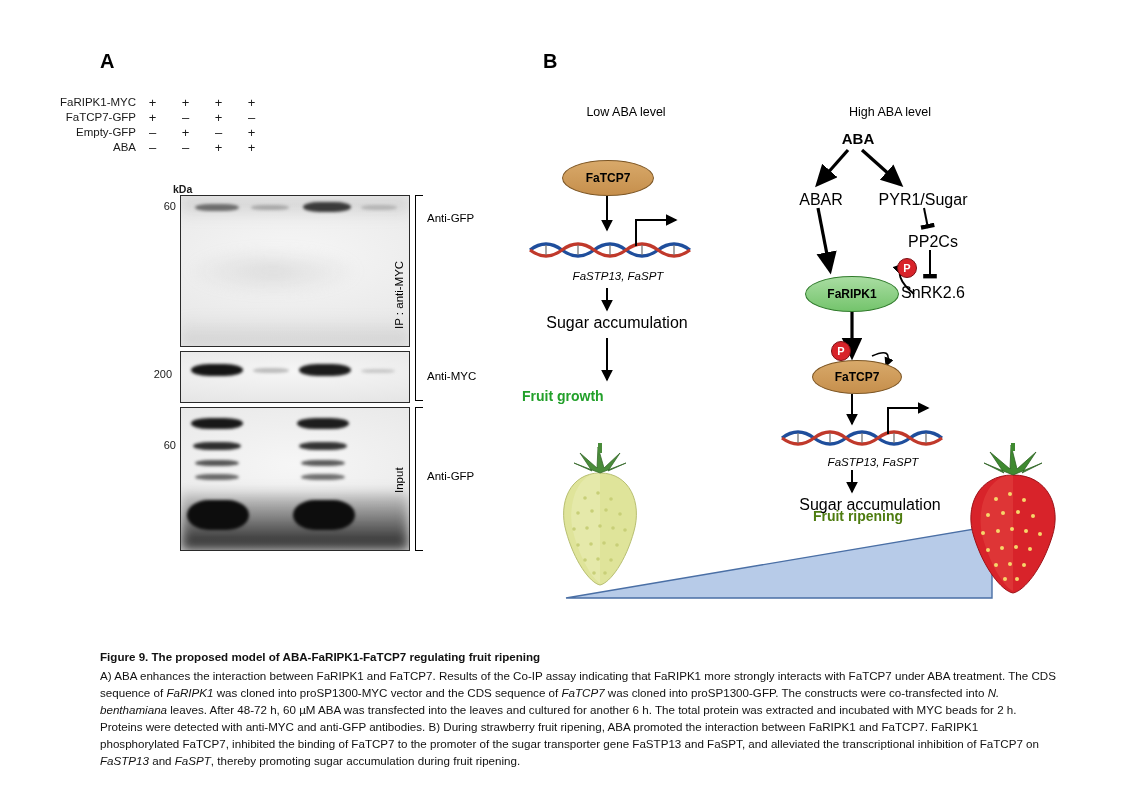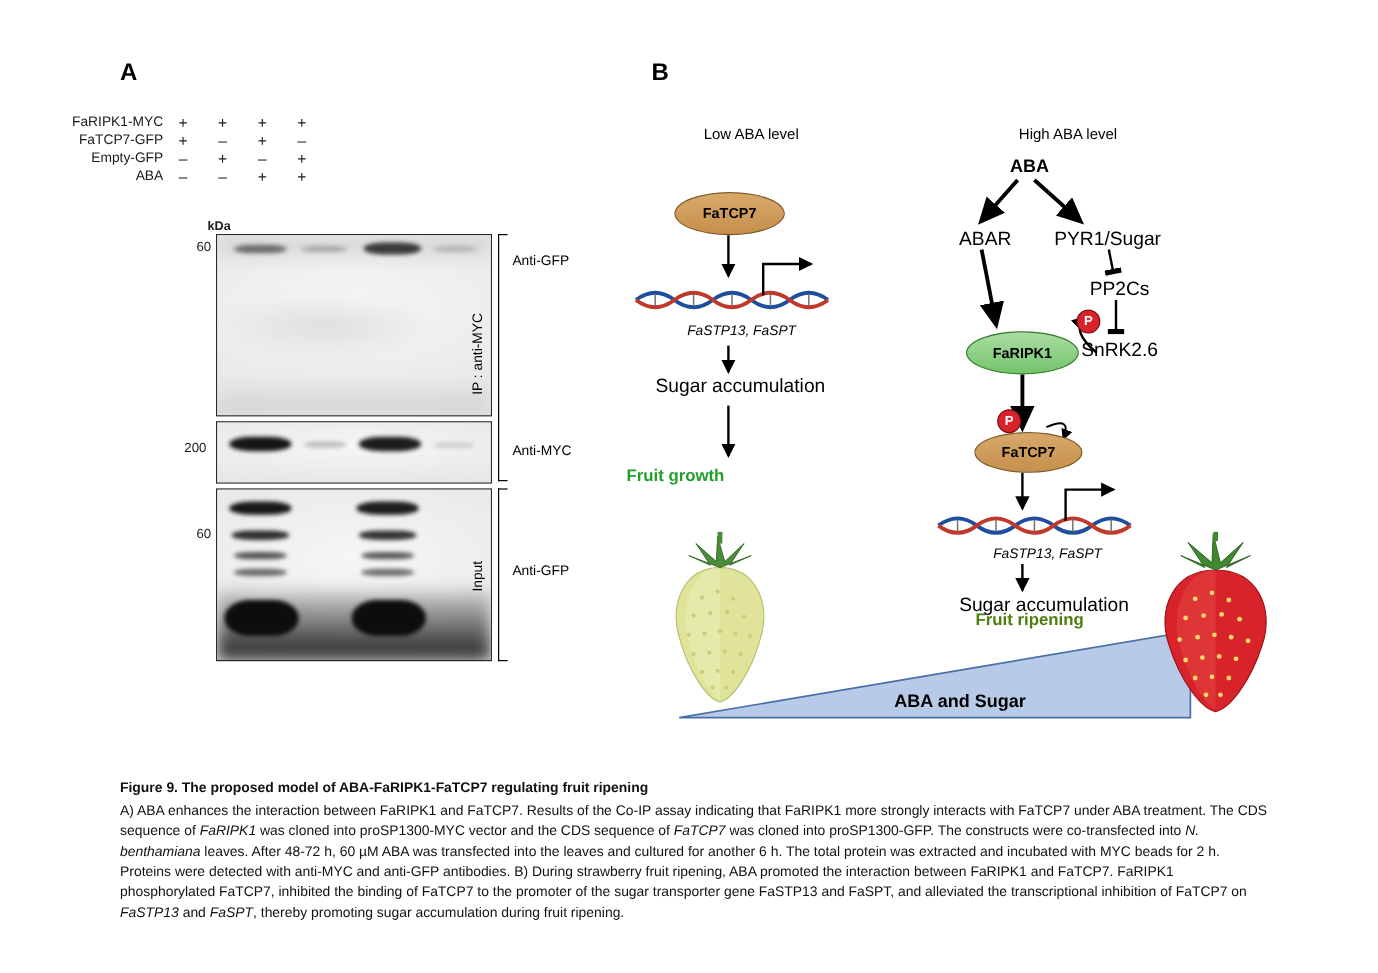--- a/index.html
+++ b/index.html
@@ -421,21 +421,20 @@
     <div class="plain-text" id="txt-snrk">SnRK2.6</div>
 
     <div class="plain-text" id="gene-left">FaSTP13, FaSPT</div>
     <div class="plain-text" id="txt-sugar-left">Sugar accumulation</div>
     <div class="plain-text" id="txt-fruit-growth">Fruit growth</div>
 
     <div class="plain-text" id="gene-right">FaSTP13, FaSPT</div>
     <div class="plain-text" id="txt-sugar-right">Sugar accumulation</div>
     <div class="plain-text plain-bold" id="txt-fruit-ripening" style="color:#4d7c0f;font-size:14px;">Fruit ripening</div>
 
-    <div class="plain-text" id="txt-aba-sugar">ABA and Sugar</div>
 
     <div class="berry" id="berry-left">
       <svg width="120" height="150" viewBox="0 0 120 150">
         <g>
           <path d="M60 30 C 30 30, 18 60, 26 88 C 34 118, 50 140, 60 142 C 70 140, 86 118, 94 88 C 102 60, 90 30, 60 30 Z" fill="#dfe49a" stroke="#b8bf72" stroke-width="1"></path>
           <path d="M60 30 C 40 30, 28 55, 32 84 C 38 112, 52 136, 60 140 Z" fill="#e7ebb1" opacity="0.7"></path>
           <g fill="#c8cf78">
             <circle cx="45" cy="55" r="1.8"></circle>
               <circle cx="58" cy="50" r="1.8"></circle>
               <circle cx="71" cy="56" r="1.8"></circle>

